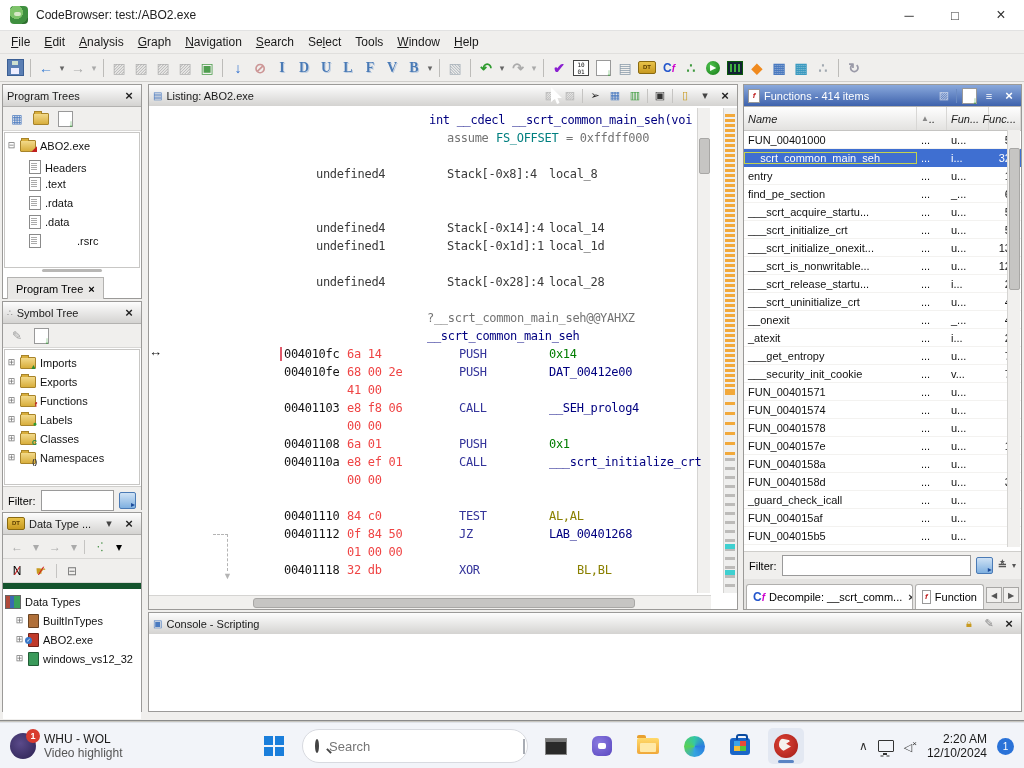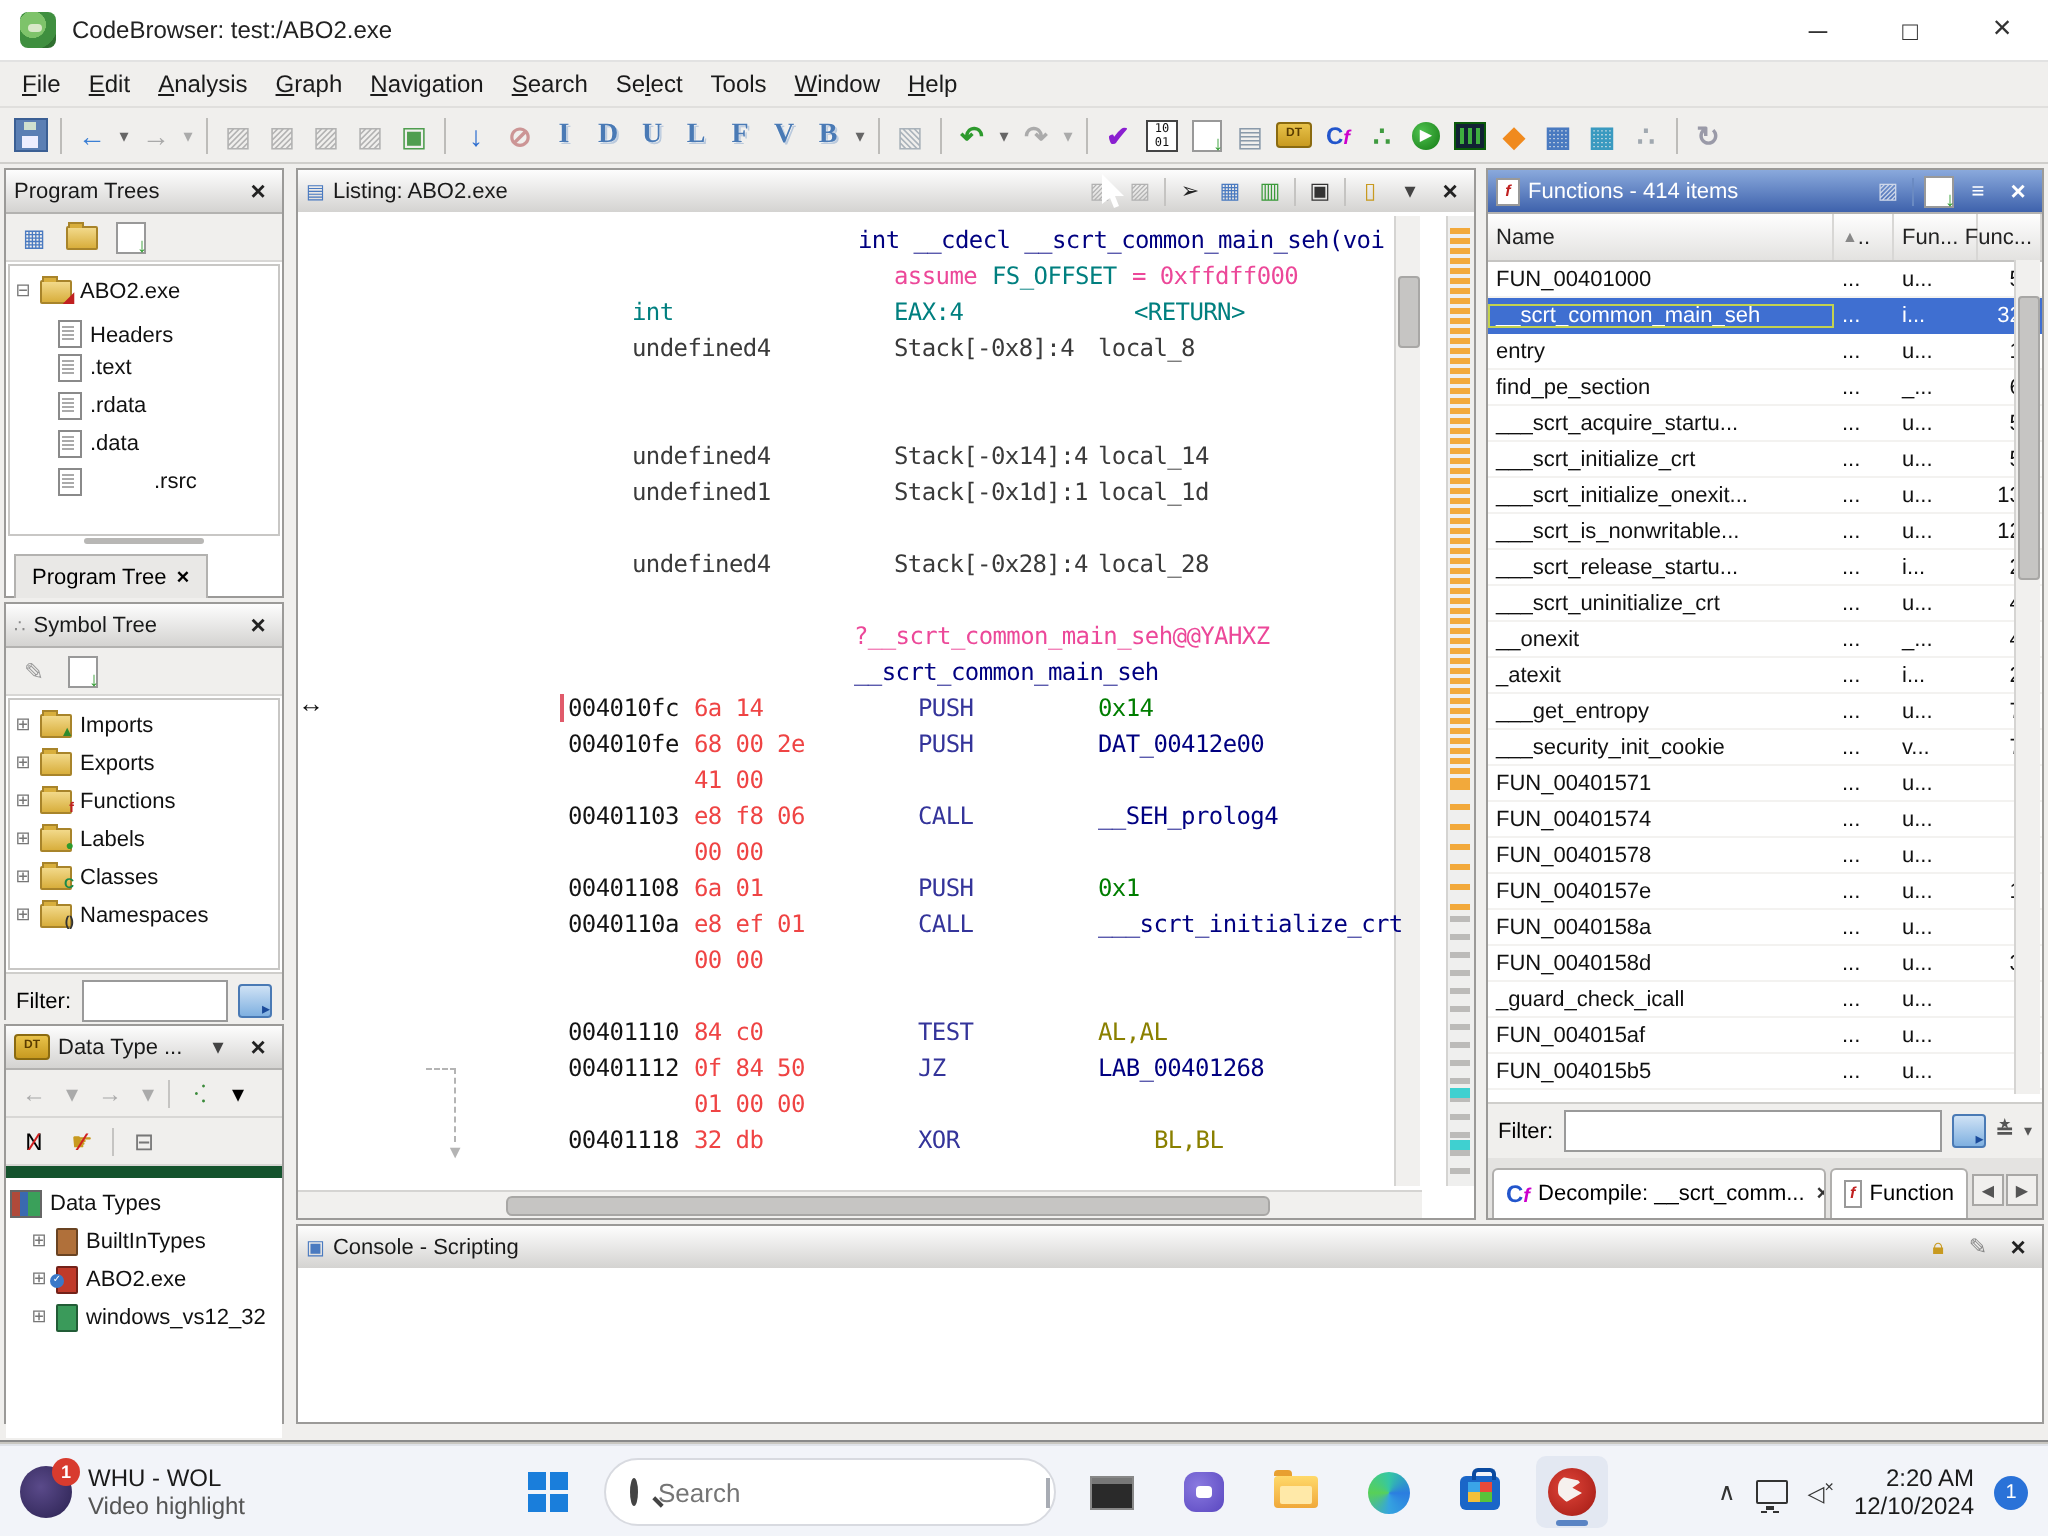--- a/index.html
+++ b/index.html
@@ -66,33 +66,33 @@
   .badge-check{position:absolute;left:-4px;top:3px;width:7px;height:7px;border-radius:50%;background:#3a78c8;color:#fff;font-size:5px;line-height:7px;text-align:center;}
   .ftab{height:21px;display:flex;align-items:center;gap:5px;padding:0 8px;background:#e9e8e6;border:1px solid #b3b2b0;border-bottom:none;font-size:11px;width:max-content;}
   .filterrow{height:27px;display:flex;align-items:center;gap:5px;padding:0 5px;background:#f0efed;border-top:1px solid #cfcecb;font-size:11px;}
   .filterrow input{flex:1;height:17px;border:1px solid #9a9a9a;font-size:11px;min-width:10px;}
   .k-filter{width:15px;height:15px;background:linear-gradient(#cfe2f5,#7fb0e0);border:1px solid #4a7ab5;border-radius:2px;position:relative;}
   .k-filter:after{content:"▸";position:absolute;right:0;bottom:-1px;color:#1a4a9a;font-size:8px;}
   
   #listing-body{position:absolute;left:0;top:21px;right:0;bottom:0;background:#fff;overflow:hidden;}
   .lline{position:absolute;left:0;height:18px;width:555px;overflow:hidden;white-space:pre;}
   .lline span{position:absolute;top:1px;font-family:"DejaVu Sans Mono",monospace;font-size:12px;letter-spacing:-0.3px;}
-  .c-navy{color:#000080;} .c-olive{color:#ec4899;} .c-teal{color:#007f7f;} .c-dark{color:#3a3a3a;}
+  .c-navy{color:#000080;} .c-olive{color:#737373;} .c-teal{color:#007f7f;} .c-dark{color:#3a3a3a;}
   .c-addr{color:#141414;} .c-bytes{color:#ef4444;} .c-mn{color:#34349a;} .c-scalar{color:#007d00;} .c-reg{color:#8a8000;}
   .cursor-tick{position:absolute;width:2px;height:14px;background:#e05a6a;top:2px;}
   .vsb{position:absolute;width:12px;background:#f1f0ee;border-left:1px solid #d5d4d2;}
   .vsb .thumb{position:absolute;left:1px;width:9px;background:#c6c5c3;border:1px solid #a8a7a5;border-radius:2px;}
   .marker-strip{position:absolute;width:13px;background:#efefee;border-left:1px solid #d5d4d2;}
   .mz{position:absolute;left:1px;width:10px;}
   .hsb{position:absolute;height:13px;left:0;right:26px;bottom:0;background:#f1f0ee;border-top:1px solid #d5d4d2;}
   .hsb .thumb{position:absolute;top:2px;height:8px;background:#c6c5c3;border:1px solid #a8a7a5;border-radius:3px;}
   .drag-hint{position:absolute;border-right:1px dashed #b4b4b4;border-top:1px dashed #b4b4b4;}
   .drag-hint:after{content:"▼";position:absolute;right:-5px;bottom:-10px;color:#b4b4b4;font-size:9px;}
   
-  .cols{height:23px;display:flex;align-items:flex-start;background:linear-gradient(#fefefe,#e3e2e0);border-bottom:1px solid #c5c4c2;font-size:11px;color:#222;}
+  .cols{height:23px;display:flex;align-items:flex-start;background:linear-gradient(#fefefe,#e3e2e0);border-bottom:1px solid #c5c4c2;font-size:11px;color:#222;font-style:italic;}
   .cols div{padding:0 4px;border-right:1px solid #d8d7d5;height:100%;display:flex;align-items:center;box-sizing:border-box;}
   .frows{position:relative;overflow:hidden;background:#fff;}
   .frow{height:17px;display:flex;align-items:center;font-size:11px;color:#111;border-bottom:1px solid #f3f2f0;}
   .frow div{padding:0 4px;box-sizing:border-box;white-space:nowrap;overflow:hidden;}
   .frow.sel{background:#3f6fd1;color:#fff;border-bottom-color:#3f6fd1;}
   .frow.sel .fname{outline:1px solid #c3d24e;outline-offset:-1px;}
   .col-name{width:173px;} .col-dots{width:30px;} .col-fun{width:42px;} .col-len{width:32px;text-align:right;justify-content:flex-end;display:flex;}
   .f-doc{width:10px;height:12px;background:#fff;border:1px solid #999;color:#c02020;font-size:8px;font-weight:bold;font-style:italic;text-align:center;line-height:11px;}
   .btabs{position:absolute;left:0;right:0;bottom:0;height:30px;display:flex;align-items:flex-end;gap:2px;background:#e4e3e1;padding:0 2px;box-sizing:border-box;}
   .btab{height:24px;display:flex;align-items:center;gap:4px;background:#fff;border:1px solid #b0afad;border-bottom:none;
@@ -444,21 +444,20 @@
         <div class="mz" style="top:284px;height:146px;background:repeating-linear-gradient(180deg,#f2a93b 0 3px,#efefee 3px 10px);"></div>
         <div class="mz" style="top:350px;height:130px;background:repeating-linear-gradient(180deg,#bcbbb9 0 3px,#efefee 3px 9px);"></div>
         <div class="mz" style="top:436px;height:5px;background:#3fd0d0;"></div>
         <div class="mz" style="top:462px;height:5px;background:#3fd0d0;"></div>
       </div>
       <div class="hsb">
           <div class="thumb" style="left:104px;width:380px;"></div>
         </div>
     <div class="lline" style="top: 6px;"><span class="c-navy" style="left: 280px;">int __cdecl __scrt_common_main_seh(voi</span></div>
         <div class="lline" style="top: 24px;"><span class="c-olive" style="left: 298px;">assume </span><span class="c-teal" style="left: 347px;">FS_OFFSET </span><span class="c-olive" style="left: 417px;">= 0xffdff000</span></div>
-        <div class="lline" style="top: 42px;"><span class="c-teal" style="left: 167px;">int</span><span class="c-teal" style="left: 298px;">EAX:4</span><span class="c-teal" style="left: 418px;">&lt;RETURN&gt;</span></div>
         <div class="lline" style="top: 60px;"><span class="c-dark" style="left: 167px;">undefined4</span><span class="c-dark" style="left: 298px;">Stack[-0x8]:4</span><span class="c-dark" style="left: 400px;">local_8</span></div>
         <div class="lline" style="top: 78px;"></div>
         <div class="lline" style="top: 96px;"></div>
         <div class="lline" style="top: 114px;"><span class="c-dark" style="left: 167px;">undefined4</span><span class="c-dark" style="left: 298px;">Stack[-0x14]:4</span><span class="c-dark" style="left: 400px;">local_14</span></div>
         <div class="lline" style="top: 132px;"><span class="c-dark" style="left: 167px;">undefined1</span><span class="c-dark" style="left: 298px;">Stack[-0x1d]:1</span><span class="c-dark" style="left: 400px;">local_1d</span></div>
         <div class="lline" style="top: 150px;"></div>
         <div class="lline" style="top: 168px;"><span class="c-dark" style="left: 167px;">undefined4</span><span class="c-dark" style="left: 298px;">Stack[-0x28]:4</span><span class="c-dark" style="left: 400px;">local_28</span></div>
         <div class="lline" style="top: 186px;"></div>
         <div class="lline" style="top: 204px;"><span class="c-olive" style="left: 278px;">?__scrt_common_main_seh@@YAHXZ</span></div>
         <div class="lline" style="top: 222px;"><span class="c-navy" style="left: 278px;">__scrt_common_main_seh</span></div>

